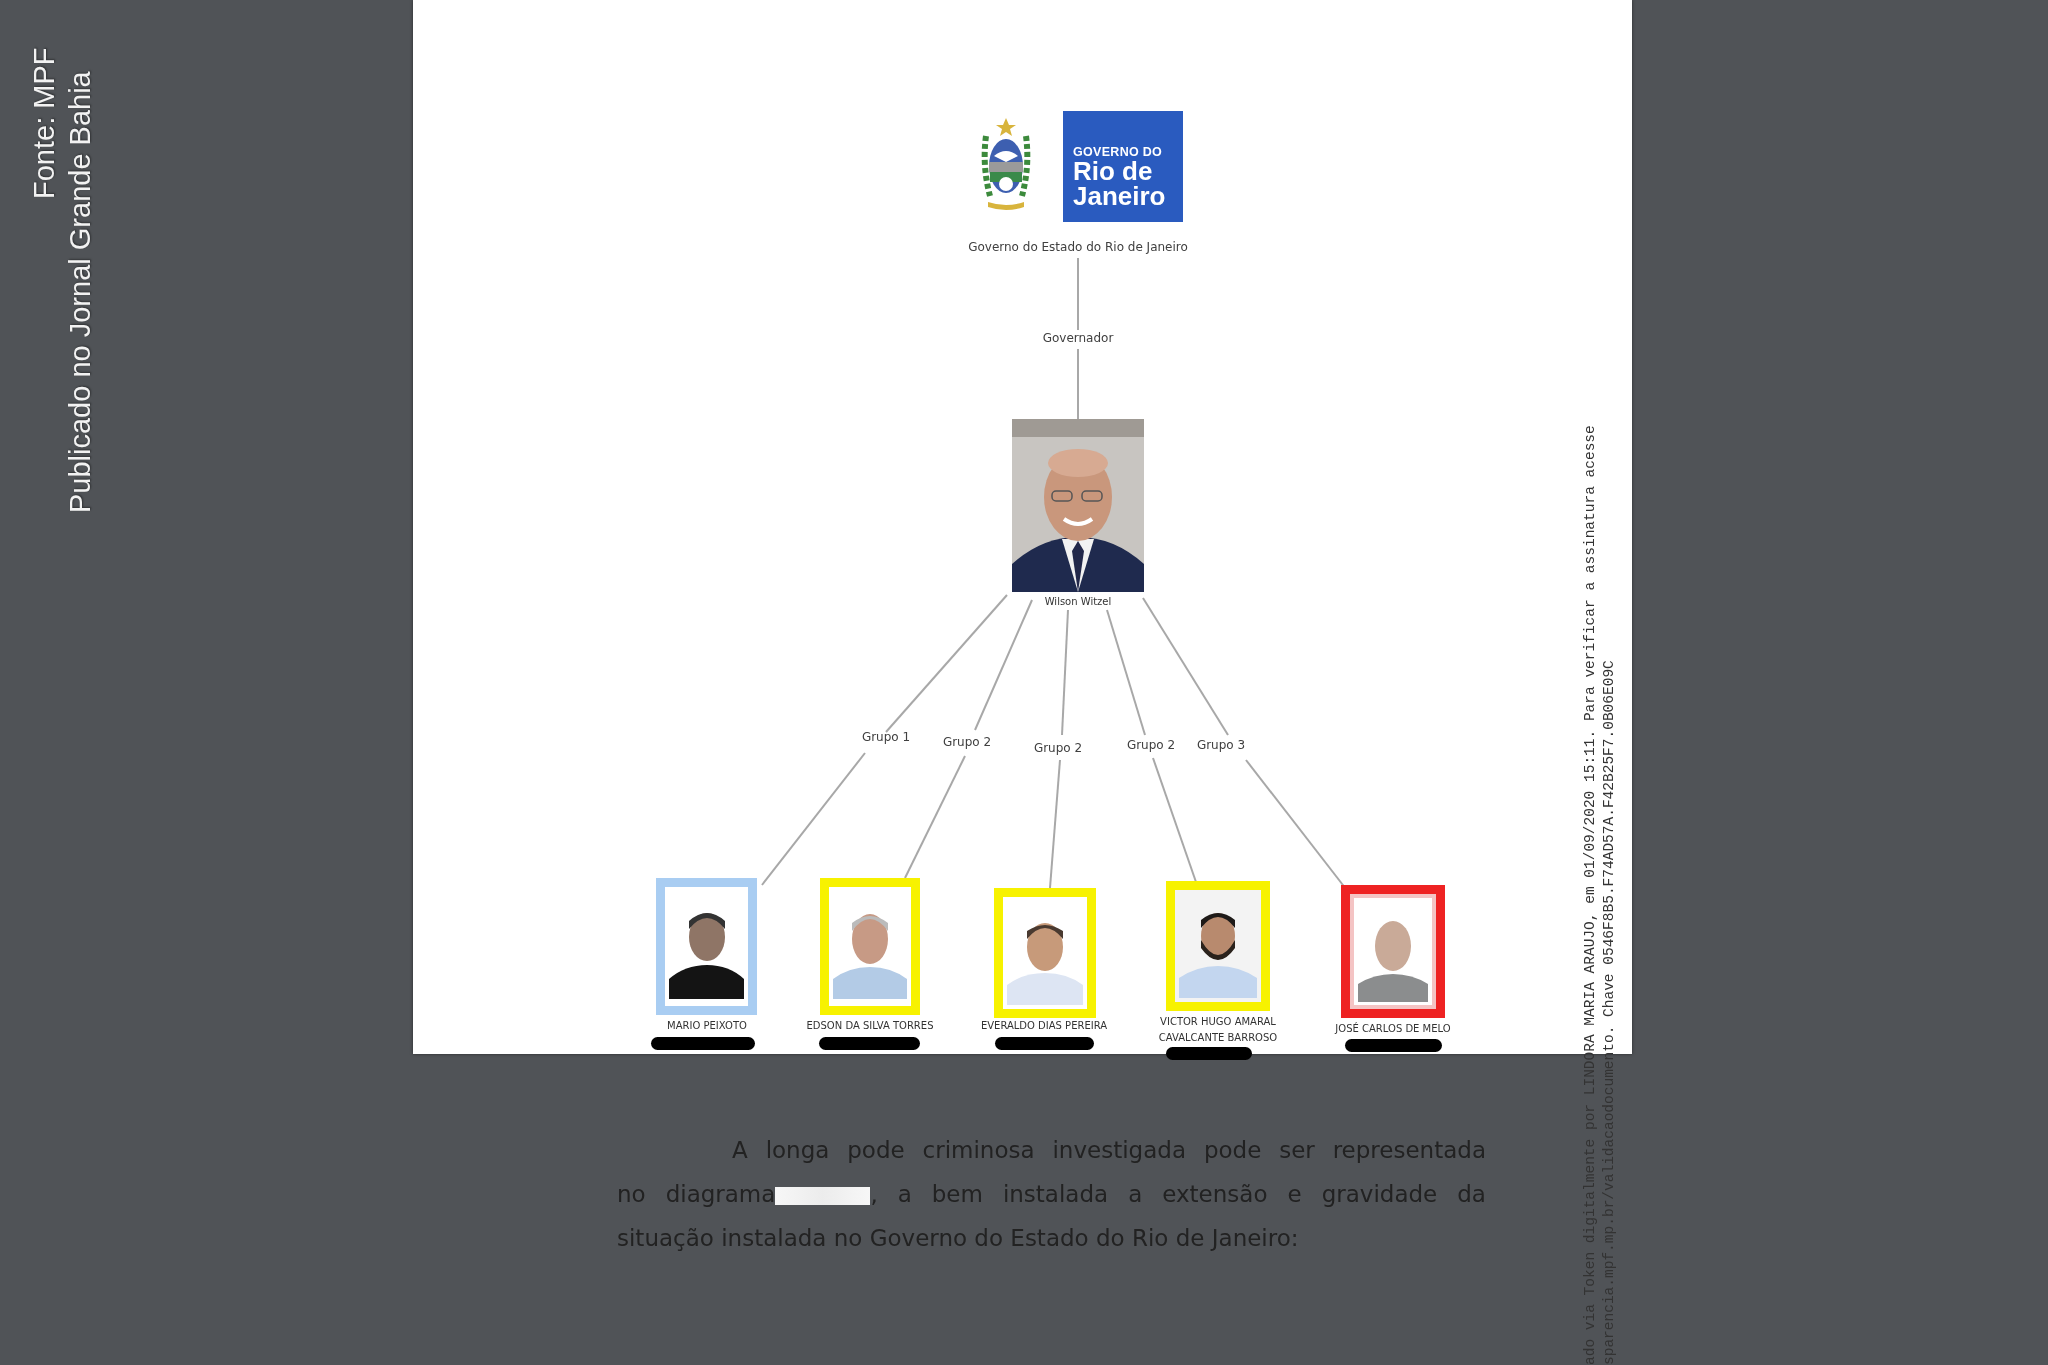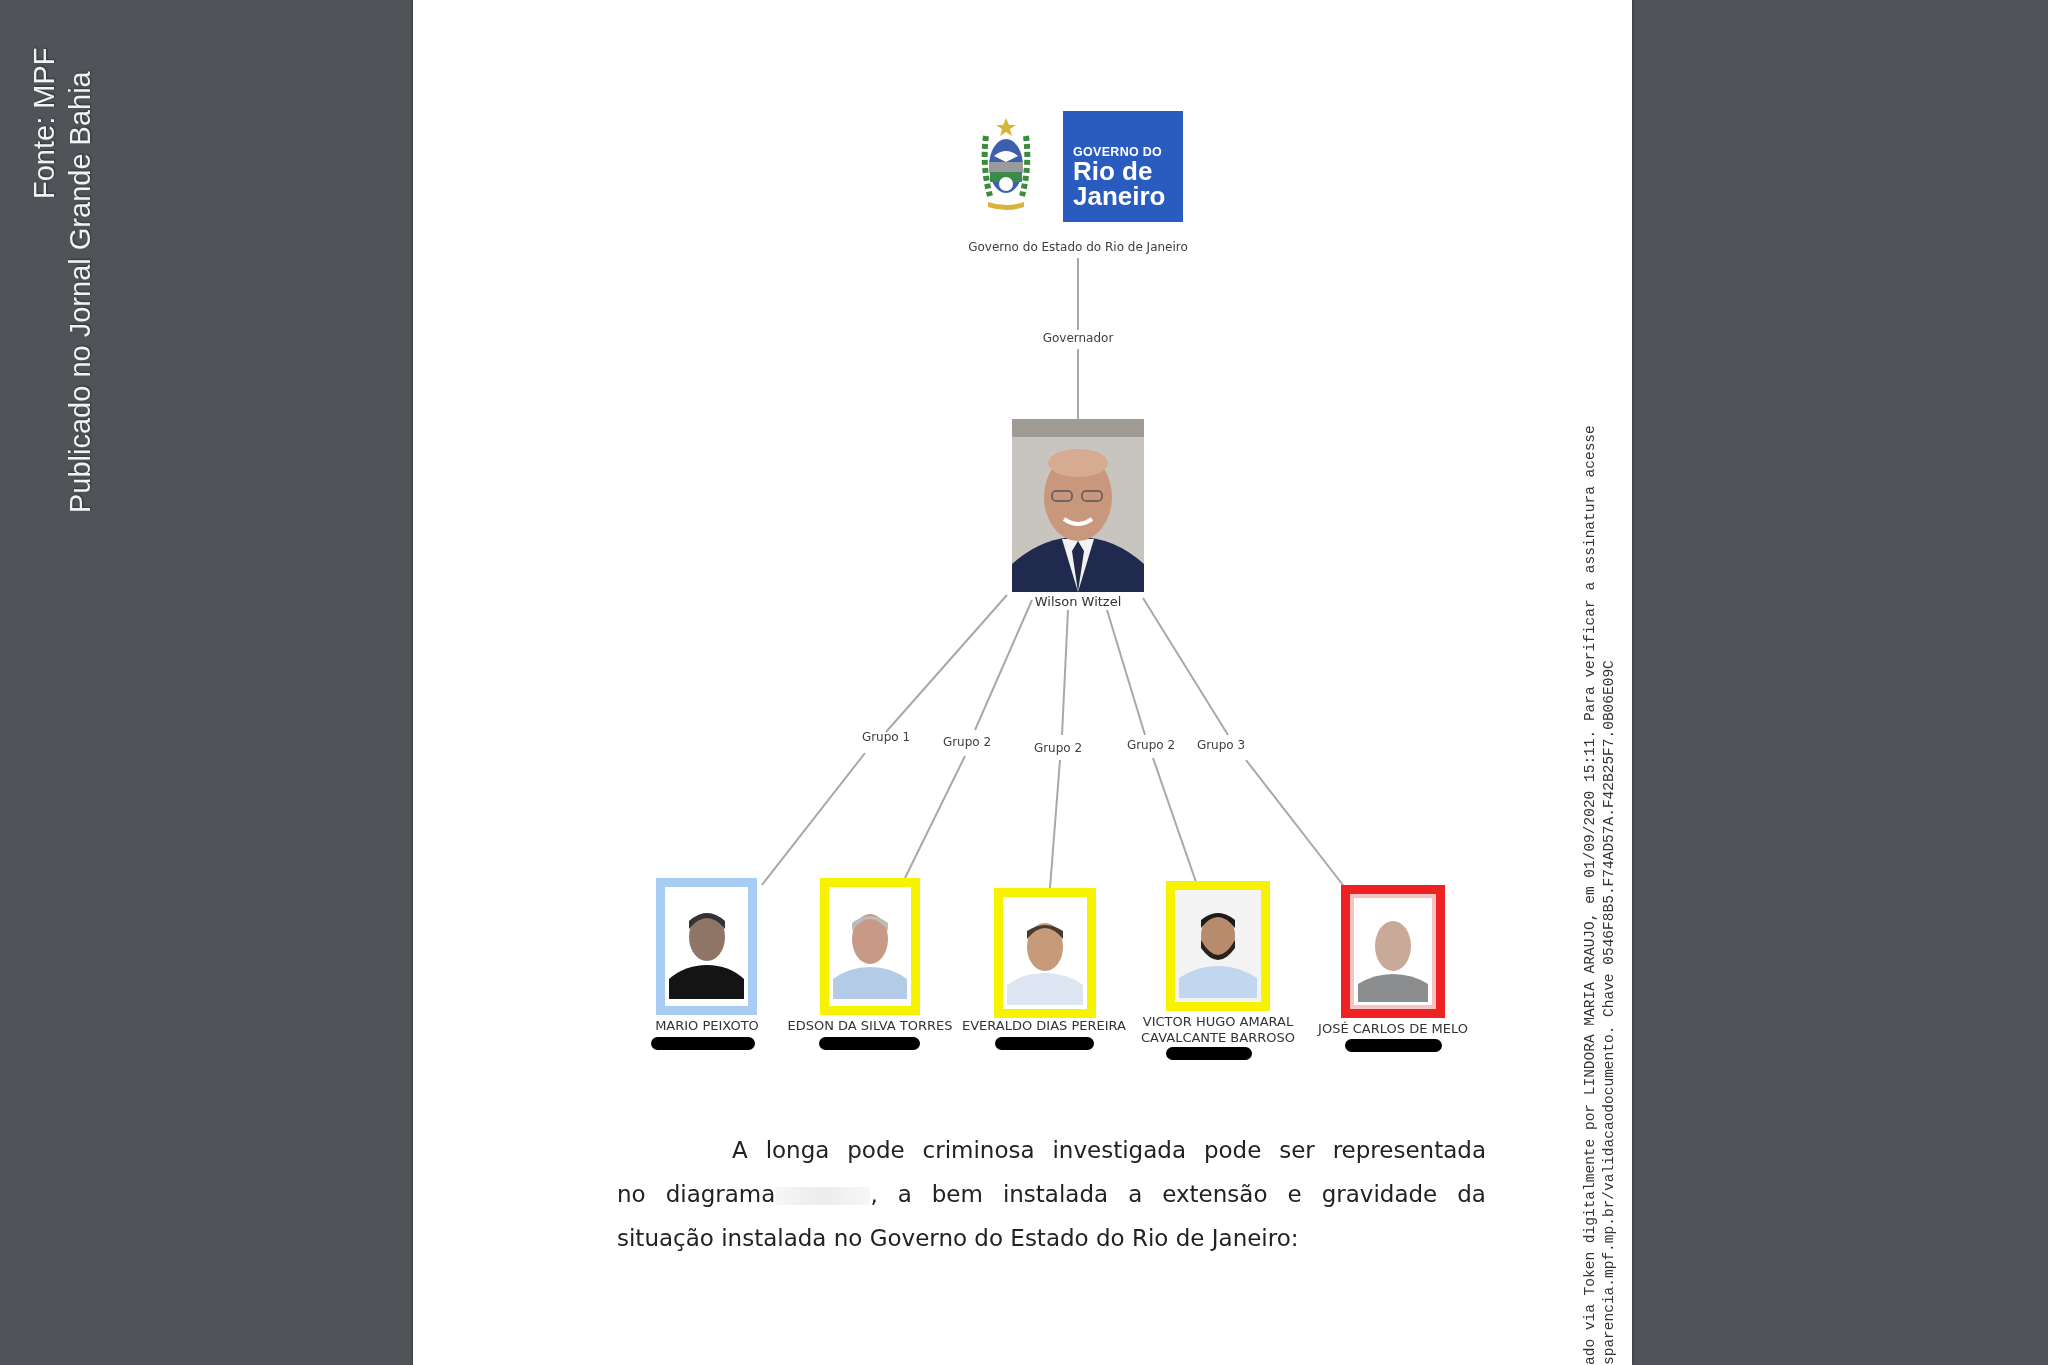--- a/index.html
+++ b/index.html
@@ -1,29 +1,29 @@
 <!DOCTYPE html>
 <html><head>
 <meta charset="utf-8">
 <style>
   html,body{margin:0;padding:0;}
   body{width:2048px;height:1365px;background:#505357;position:relative;overflow:hidden;font-family:"DejaVu Sans",sans-serif;}
   .side-caption{position:absolute;color:#f2f2f2;font-family:"Liberation Sans",sans-serif;font-size:29px;white-space:nowrap;transform-origin:0 0;transform:rotate(-90deg);text-shadow:1px 1px 2px rgba(0,0,0,0.4);}
-  .page{position:absolute;left:413px;top:0;width:1219px;height:1365px;background:#ffffff;box-shadow:0 0 3px rgba(0,0,0,0.5);}
+  .page{position:absolute;left:413px;top:0;width:1219px;height:1054px;background:#ffffff;box-shadow:0 0 3px rgba(0,0,0,0.5);}
   .abs{position:absolute;}
   .emblem{left:567px;top:116px;width:52px;height:98px;}
   .logo-box{left:650px;top:111px;width:120px;height:111px;background:#2a5bbf;color:#fff;font-family:"Liberation Sans",sans-serif;font-weight:bold;}
   .logo-small{position:absolute;left:10px;top:34px;font-size:12.5px;letter-spacing:0.3px;}
   .logo-big{position:absolute;left:10px;top:48px;font-size:26px;line-height:25px;}
   .small-label{font-family:"DejaVu Sans",sans-serif;font-size:12px;color:#404040;white-space:nowrap;transform:translateX(-50%);}
   .vline{background:#a8a8a8;width:2px;}
   svg.lines{position:absolute;left:0;top:0;}
   .photo{overflow:hidden;}
   .frame{box-sizing:border-box;background:#fff;}
-  .name{font-size:13px;color:#333;text-align:center;white-space:nowrap;transform:translateX(-50%);line-height:15px;}
+  .name{font-size:10px;color:#333;text-align:center;white-space:nowrap;transform:translateX(-50%);line-height:15px;}
   .redact{background:#000;border-radius:7px;height:13px;}
   .para{left:204px;width:869px;font-family:"DejaVu Sans",sans-serif;font-size:23px;color:#222;line-height:44px;}
   .para .line{display:flex;justify-content:space-between;white-space:nowrap;}
   .blurred{display:inline-block;width:95px;height:18px;background:linear-gradient(90deg,#f7f7f7,#ececec,#f7f7f7);vertical-align:middle;}
   .vert-stamp{position:absolute;font-family:"Liberation Mono",monospace;font-size:14.5px;color:#333;white-space:nowrap;transform-origin:0 0;transform:rotate(-90deg);}
 </style>
 </head>
 <body>
 
 <div class="side-caption" style="left:28px;top:199px;">Fonte: MPF</div>

